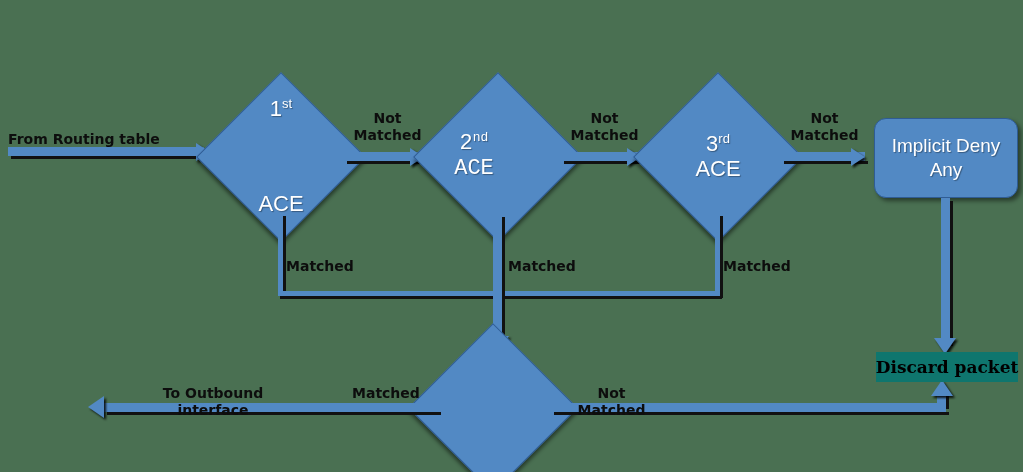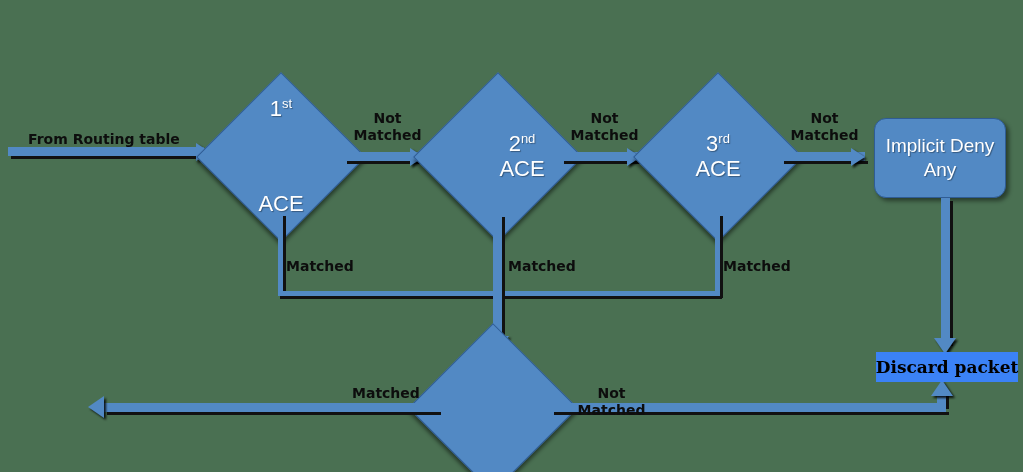--- a/index.html
+++ b/index.html
@@ -70,21 +70,21 @@
     font-family: "Liberation Sans", sans-serif;
     font-size: 19px;
     line-height: 1.25;
     text-shadow: 1px 1px 1px rgba(0,0,0,0.35);
     box-shadow: 3px 3px 4px rgba(0,0,0,0.45);
     white-space: nowrap;
   }
   
   .wbox {
     position: absolute;
-    background: #3b82f6;
+    background: #0f766e;
     display: flex;
     align-items: center;
     justify-content: center;
     font-family: "DejaVu Serif", serif;
     font-weight: bold;
     font-size: 17px;
     color: #000000;
     white-space: nowrap;
   }
   
@@ -174,37 +174,37 @@
   .elabel.center { text-align: center; }
 </style>
 </head>
 <body>
 
 <div id="canvas">
 
 
   <div class="thick-h" style="left:8px; top:147px; width:196px;"></div>
   <div class="arrow arrow-r" style="left:196px; top:143px;"></div>
-  <div class="elabel" style="left:28px; top:131px;">From Routing table</div>
+  <div class="elabel" style="left:8px; top:131px;">From Routing table</div>
 
   <div class="diamond" style="left:221px; top:97px; width:120px; height:120px;"></div>
   <div class="diamond-label" style="left:221px; top:97px; width:120px; height:120px;justify-content:space-between;">
     <span><span>1</span><sup>st</sup></span>
     <span>ACE</span>
   </div>
 
   <div class="thick-h" style="left:344px; top:152px; width:80px;"></div>
   <div class="arrow arrow-r" style="left:410px; top:148px;"></div>
   <div class="elabel center" style="left:350px; top:110px; width:75px;">
     <span>Not</span><br>
     <span>Matched</span>
   </div>
 
   <div class="diamond" style="left:438px; top:97px; width:120px; height:120px;"></div>
-  <div class="diamond-label" style="left:462px; top:97px; width:120px; height:120px;">
+  <div class="diamond-label" style="left:414px; top:97px; width:120px; height:120px;font-family:Liberation Mono, monospace;">
     <span><span>2</span><sup>nd</sup></span>
     <span>ACE</span>
   </div>
 
   <div class="thick-h" style="left:561px; top:152px; width:80px;"></div>
   <div class="arrow arrow-r" style="left:627px; top:148px;"></div>
   <div class="elabel center" style="left:567px; top:110px; width:75px;">
     <span>Not</span><br>
     <span>Matched</span>
   </div>
@@ -215,21 +215,21 @@
     <span>ACE</span>
   </div>
 
   <div class="thick-h" style="left:781px; top:152px; width:84px;"></div>
   <div class="arrow arrow-r" style="left:851px; top:148px;"></div>
   <div class="elabel center" style="left:787px; top:110px; width:75px;">
     <span>Not</span><br>
     <span>Matched</span>
   </div>
 
-  <div class="rbox" style="left:874px; top:118px; width:132px; height:80px;">
+  <div class="rbox" style="left:874px; top:118px; width:144px; height:80px;">
     <span>Implicit Deny</span>
     <span>Any</span>
   </div>
 
   <div class="thick-v" style="left:941px; top:198px; height:145px;"></div>
   <div class="arrow arrow-d" style="left:934px; top:338px;"></div>
 
   <div class="vline shadow-r" style="left:278px; top:214px; height:82px;"></div>
   <div class="elabel" style="left:286px; top:258px;">Matched</div>
 
@@ -240,20 +240,24 @@
 
   <div class="thick-v" style="left:493px; top:214px; height:128px;"></div>
   <div class="elabel" style="left:508px; top:258px;">Matched</div>
   <div class="arrow arrow-d" style="left:487px; top:336px;"></div>
 
   <div class="diamond" style="left:433px; top:348px; width:120px; height:120px;"></div>
 
   <div class="thick-h" style="left:104px; top:403px; width:334px;"></div>
   <div class="arrow arrow-l" style="left:88px; top:396px;"></div>
   <div class="elabel" style="left:352px; top:385px;">Matched</div>
+  <div class="elabel center" style="left:148px; top:385px; width:130px;">
+    <span>To Outbound</span><br>
+    <span>interface</span>
+  </div>
 
   <div class="thick-h" style="left:551px; top:403px; width:395px;"></div>
   <div class="thick-v" style="left:937px; top:392px; height:14px;"></div>
   <div class="arrow arrow-u" style="left:931px; top:380px;"></div>
   <div class="elabel center" style="left:574px; top:385px; width:75px;">
     <span>Not</span><br>
     <span>Matched</span>
   </div>
 
   <div class="wbox" style="left:876px; top:352px; width:142px; height:30px;">

